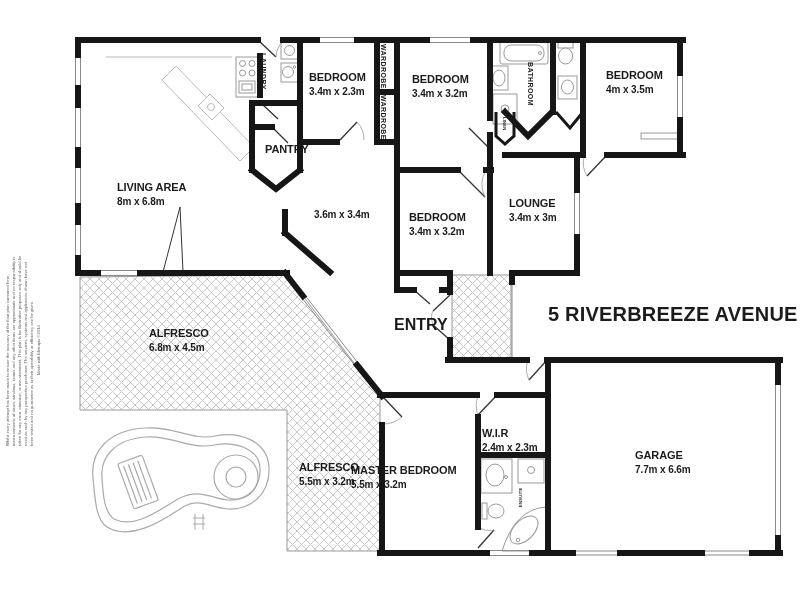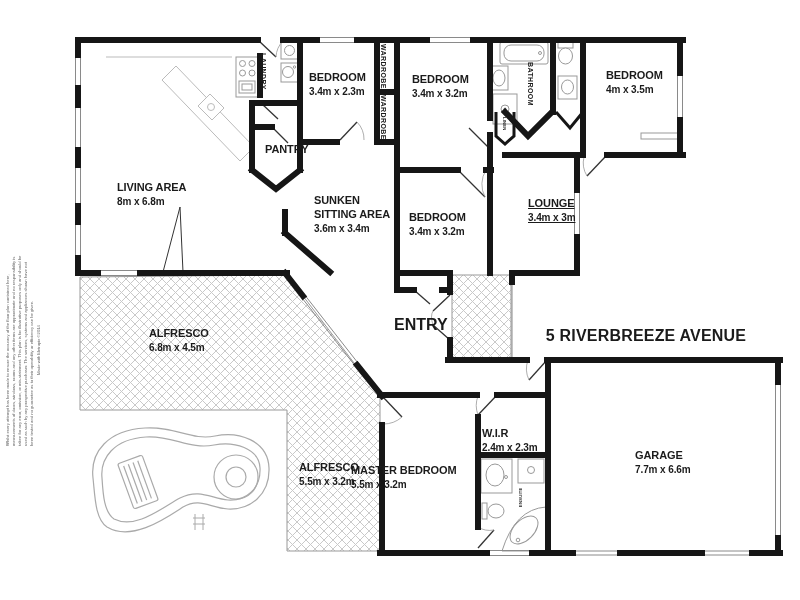--- a/index.html
+++ b/index.html
@@ -5,22 +5,22 @@
   html,body{margin:0;padding:0;background:#ffffff;}
   #stage{position:relative;width:800px;height:600px;background:#ffffff;overflow:hidden;
          font-family:"Liberation Sans", sans-serif;}
   #plan-svg{position:absolute;left:0;top:0;}
   .room-label{position:absolute;font-weight:bold;color:#1b1b1b;font-size:11px;line-height:14px;letter-spacing:-0.1px;}
   .room-label .dims{font-size:10px;}
   .vlabel{position:absolute;writing-mode:vertical-rl;font-weight:bold;color:#1b1b1b;
           font-size:7px;letter-spacing:0.4px;white-space:nowrap;}
   .vlabel.tiny{font-size:4.2px;letter-spacing:0.2px;}
   .vlabel.flip{transform:rotate(180deg);}
-  #address{position:absolute;left:527px;top:303px;width:238px;text-align:center;
-           font-size:16px;font-weight:bold;color:#1b1b1b;letter-spacing:0.2px;white-space:nowrap;margin-top:24px;}
+  #address{position:absolute;left:548px;top:303px;width:238px;text-align:center;
+           font-size:20px;font-weight:bold;color:#1b1b1b;letter-spacing:0.2px;white-space:nowrap;}
   #entry-label{position:absolute;left:394px;top:316px;font-size:16px;font-weight:bold;color:#1b1b1b;}
   #disclaimer{position:absolute;left:5px;top:446px;width:192px;
               transform:rotate(-90deg);transform-origin:0 0;
               font-size:4.2px;line-height:6px;color:#666;}
   #disclaimer .credit{display:block;text-align:center;margin-top:1px;}
   .nowrap{white-space:nowrap;}
 </style>
 </head>
 <body>
 
@@ -229,27 +229,27 @@
   <div class="room-label" style="left:606px;top:68px;">
     <span class="nowrap">BEDROOM</span><br>
     <span class="dims nowrap">4m x 3.5m</span>
   </div>
 
   <div class="room-label" style="left:409px;top:210px;">
     <span class="nowrap">BEDROOM</span><br>
     <span class="dims nowrap">3.4m x 3.2m</span>
   </div>
 
-  <div class="room-label" style="left:528px;top:196px;text-decoration:underline;">
+  <div class="room-label" style="left:509px;top:196px;">
     <span class="nowrap">LOUNGE</span><br>
     <span class="dims nowrap">3.4m x 3m</span>
   </div>
 
   <div class="room-label" style="left:314px;top:193px;width:84px;">
-    <span>SUNKEN SITTING AREA</span><br>
+    <br>
     <span class="dims nowrap">3.6m x 3.4m</span>
   </div>
 
   <div class="room-label" style="left:257px;top:142px;padding-left:8px;">
     <span class="nowrap">PANTRY</span>
   </div>
 
   <div class="room-label" style="left:149px;top:326px;">
     <span class="nowrap">ALFRESCO</span><br>
     <span class="dims nowrap">6.8m x 4.5m</span>

